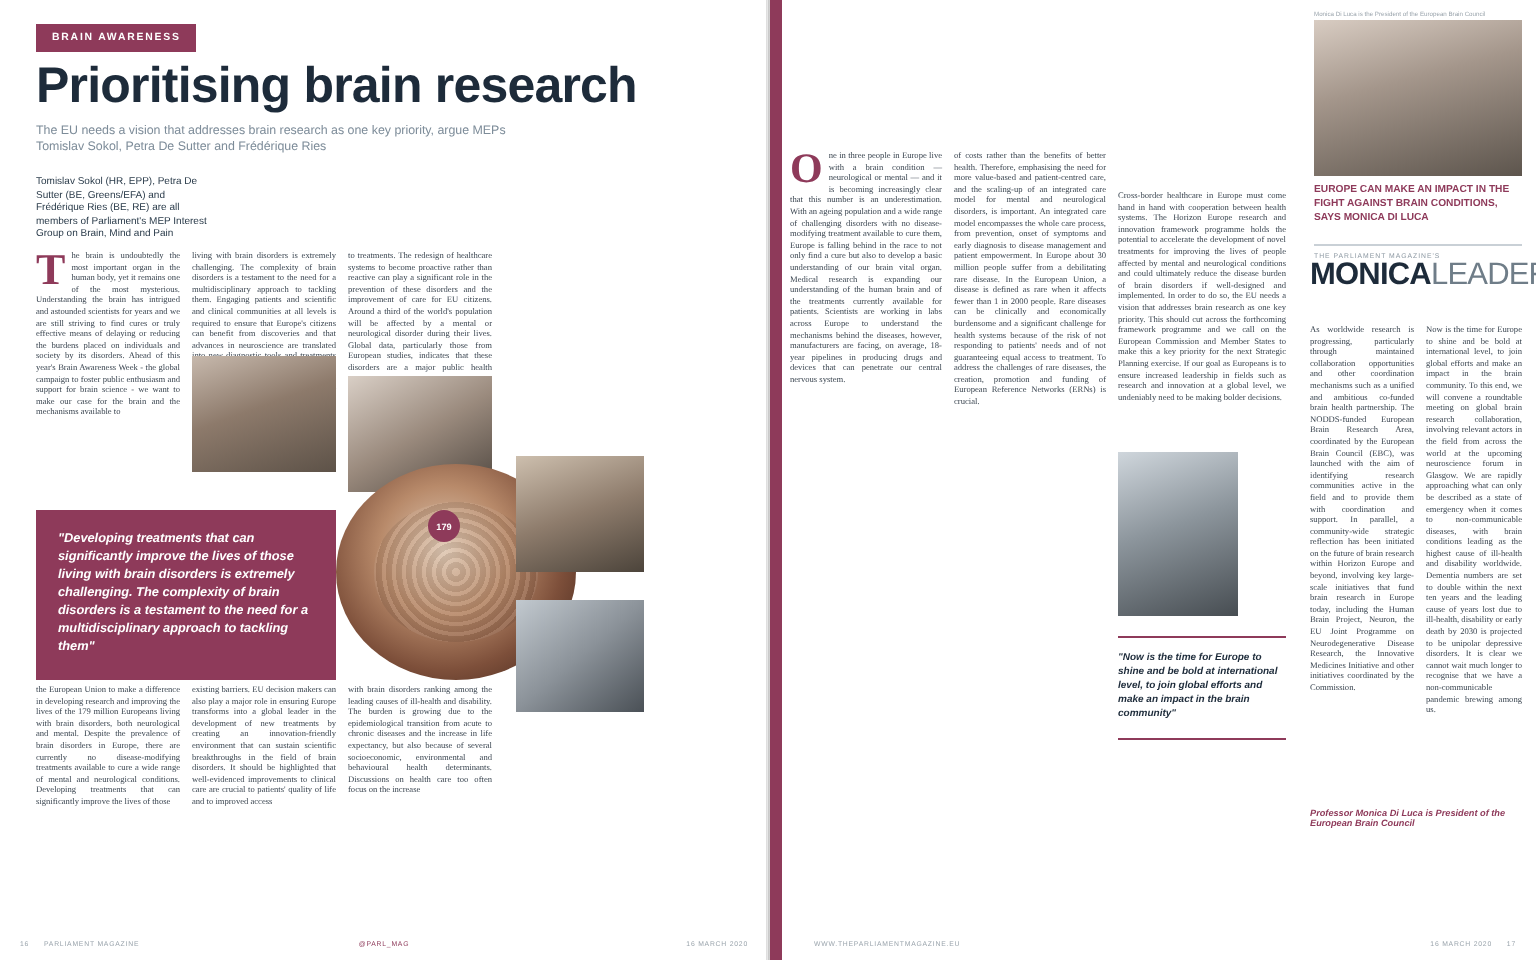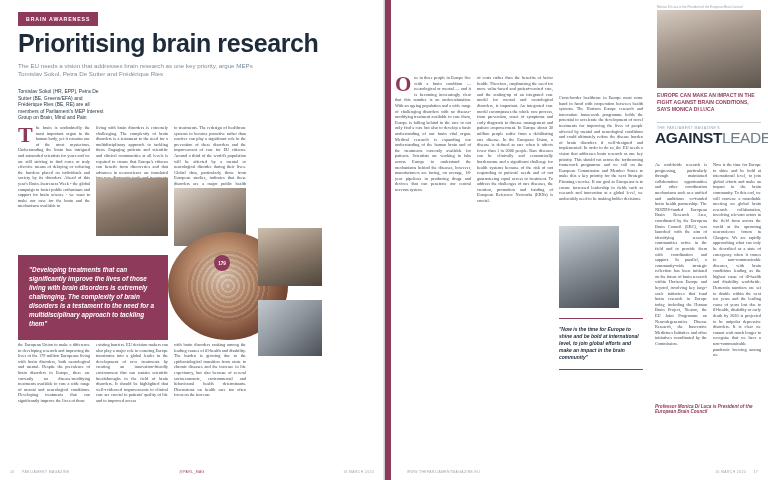--- a/index.html
+++ b/index.html
@@ -328,21 +328,21 @@
     <div class="r-rail"></div>
 
     <div class="r-photo-cap">Monica Di Luca is the President of the European Brain Council</div>
     <div class="r-photo"></div>
 
     <div class="r-sub">EUROPE CAN MAKE AN IMPACT IN THE FIGHT AGAINST BRAIN CONDITIONS, SAYS MONICA DI LUCA</div>
 
     <div class="r-brandline">THE PARLIAMENT MAGAZINE'S</div>
 
     <div class="r-title">
-      <b>AGAINST</b><span class="thin">LEADER</span>
+      <b>MONICA</b><span class="thin">LEADER</span>
     </div>
 
     <div class="r-col r-c1">
       <span class="r-dropcap">O</span>
       <span>ne in three people in Europe live with a brain condition — neurological or mental — and it is becoming increasingly clear that this number is an underestimation. With an ageing population and a wide range of challenging disorders with no disease-modifying treatment available to cure them, Europe is falling behind in the race to not only find a cure but also to develop a basic understanding of our brain vital organ. Medical research is expanding our understanding of the human brain and of the treatments currently available for patients. Scientists are working in labs across Europe to understand the mechanisms behind the diseases, however, manufacturers are facing, on average, 18-year pipelines in producing drugs and devices that can penetrate our central nervous system.</span>
     </div>
 
     <div class="r-col r-c2">
       <p>of costs rather than the benefits of better health. Therefore, emphasising the need for more value-based and patient-centred care, and the scaling-up of an integrated care model for mental and neurological disorders, is important. An integrated care model encompasses the whole care process, from prevention, onset of symptoms and early diagnosis to disease management and patient empowerment. In Europe about 30 million people suffer from a debilitating rare disease. In the European Union, a disease is defined as rare when it affects fewer than 1 in 2000 people. Rare diseases can be clinically and economically burdensome and a significant challenge for health systems because of the risk of not responding to patients' needs and of not guaranteeing equal access to treatment. To address the challenges of rare diseases, the creation, promotion and funding of European Reference Networks (ERNs) is crucial.</p>
     </div>

